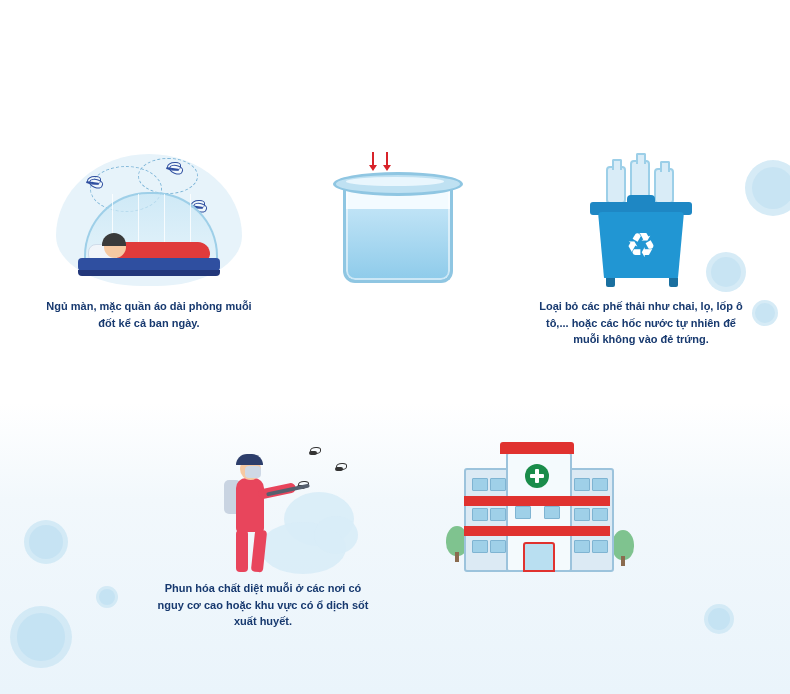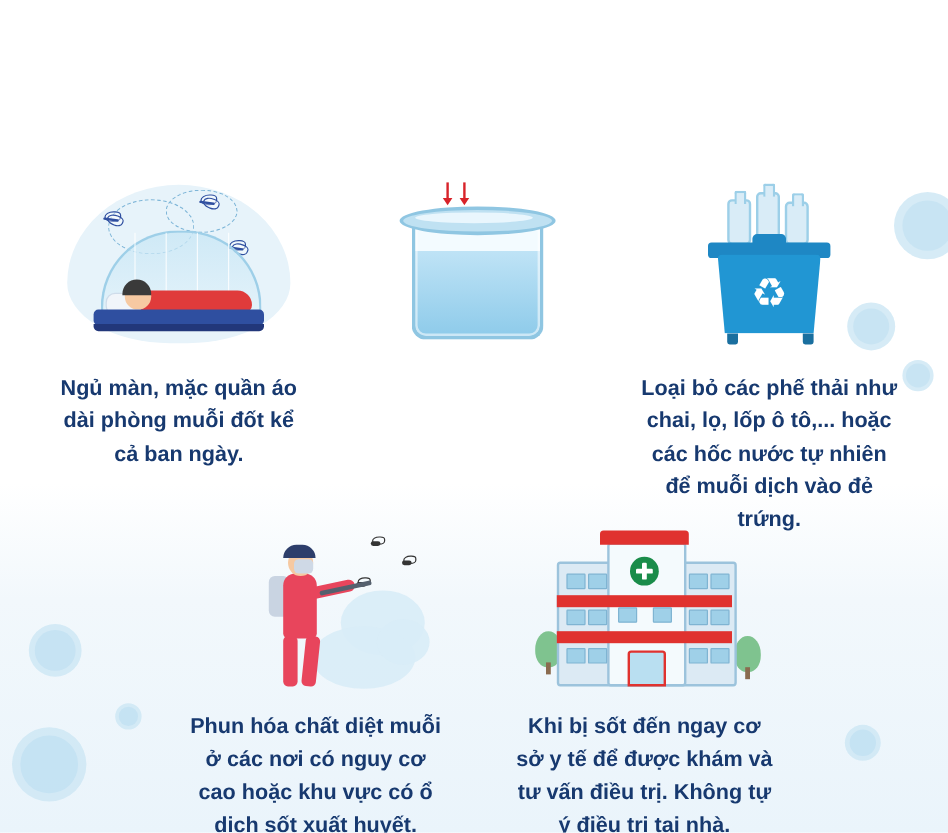--- a/index.html
+++ b/index.html
@@ -85,24 +85,23 @@
     display: flex;
     flex-direction: column;
     align-items: center;
   }
   .art {
     height: 150px;
     width: 230px;
     position: relative;
   }
   .caption {
-    margin-top: 12px;
     font-family: "Liberation Sans", sans-serif;
     font-weight: bold;
-    font-size: 18px;
+    font-size: 11px;
     line-height: 1.52;
     color: #17396f;
     text-align: center;
     width: 215px;
   }
   .row-bottom .caption { color: #17396f; }
 
   
   .bed-bg {
     position: absolute;
@@ -538,21 +537,21 @@
         <div class="bottle" style="left:80px; top:18px; height:34px;"></div>
         <div class="bottle" style="left:104px; top:12px; height:40px;"></div>
         <div class="bottle" style="left:128px; top:20px; height:32px;"></div>
         <div class="bin-handle"></div>
         <div class="bin-lid"></div>
         <div class="bin"></div>
         <div class="recycle">♻</div>
         <div class="bin-leg" style="left:80px;"></div>
         <div class="bin-leg" style="left:143px;"></div>
       </div>
-      <div class="caption">Loại bỏ các phế thải như chai, lọ, lốp ô tô,... hoặc các hốc nước tự nhiên để muỗi dịch vào đẻ trứng.</div>
+      <div class="caption">Loại bỏ các phế thải như chai, lọ, lốp ô tô,... hoặc các hốc nước tự nhiên để muỗi không vào đẻ trứng.</div>
     </div>
 
   </div>
 
   <div class="row row-bottom">
 
     <div class="step">
       <div class="art">
         <div class="spray-cloud" style="left:136px; top:62px; width:70px; height:54px;"></div>
         <div class="spray-cloud" style="left:112px; top:92px; width:86px; height:52px;"></div>
@@ -601,17 +600,16 @@
         <div class="win" style="left:152px; top:78px;"></div>
         <div class="win" style="left:170px; top:78px;"></div>
         <div class="win" style="left:50px; top:110px;"></div>
         <div class="win" style="left:68px; top:110px;"></div>
         <div class="win" style="left:152px; top:110px;"></div>
         <div class="win" style="left:170px; top:110px;"></div>
         <div class="win" style="left:93px; top:76px;"></div>
         <div class="win" style="left:122px; top:76px;"></div>
         <div class="door"></div>
       </div>
-      <div class="caption">Khi bị sốt đến ngay cơ sở y tế để được khám và tư vấn điều trị. Không tự ý điều trị tại nhà.</div>
     </div>
 
   </div>
 </div>
 
 </body></html>

